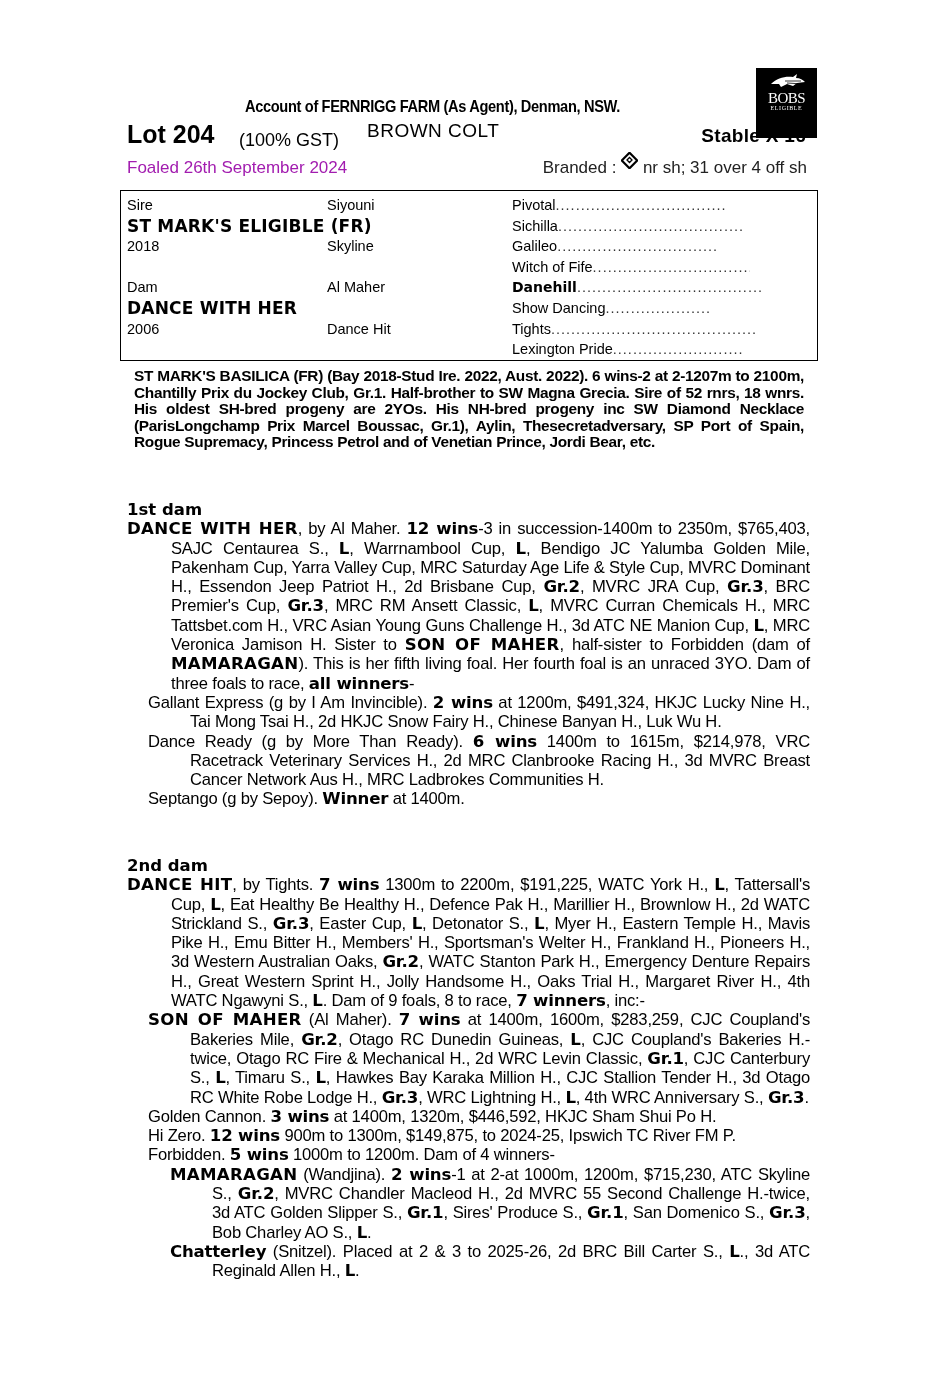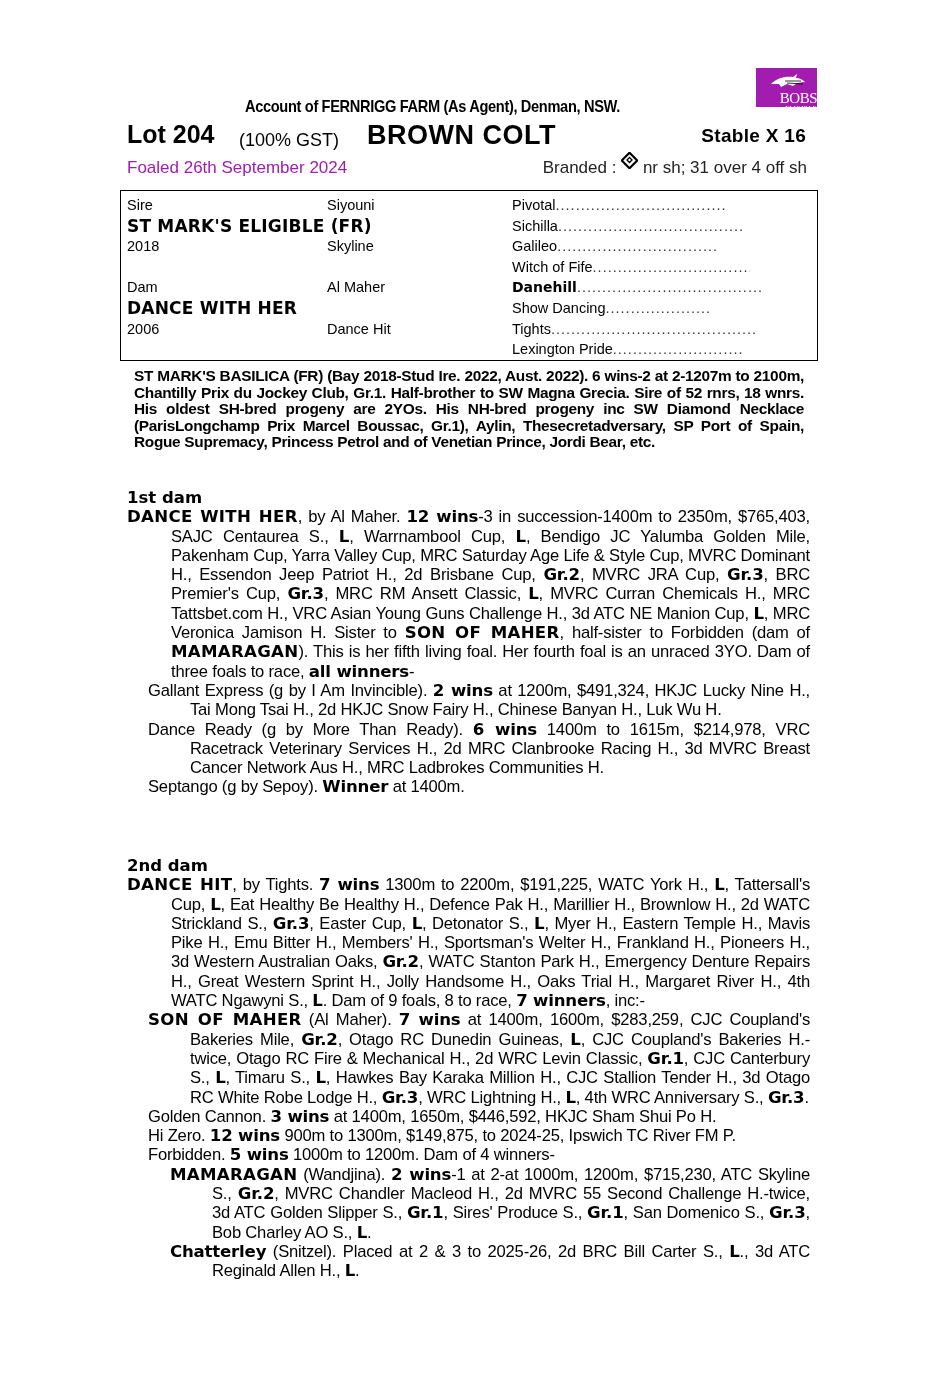--- a/index.html
+++ b/index.html
@@ -1,29 +1,29 @@
 <!DOCTYPE html>
 <html><head>
 <meta charset="utf-8">
 <style>
   html, body { margin: 0; padding: 0; background: #ffffff; }
   body { width: 938px; height: 1400px; position: relative; color: #000; font-family: "Liberation Sans", sans-serif; overflow: hidden; }
   .page { position: absolute; left: 0; top: 0; width: 938px; height: 1400px; }
 
-  .logo { position: absolute; left: 756px; top: 68px; width: 61px; height: 39px; background: #a21caf; color: #fff; text-align: right; }
+  .logo { position: absolute; left: 756px; top: 68px; width: 61px; height: 70px; background: #000000; color: #fff; text-align: center; }
   .logo svg { display: block; margin: 4px auto 0; }
   .logo .bobs { font-family: "Liberation Serif", serif; font-size: 15px; line-height: 13px; letter-spacing: -0.5px; margin-top: 2px; }
   .logo .elig { font-family: "Liberation Serif", serif; font-size: 6px; line-height: 7px; letter-spacing: 0.6px; }
 
   .account { position: absolute; left: 245px; top: 97px; font-size: 17px; font-weight: bold; letter-spacing: -0.4px; transform: scaleX(0.86); transform-origin: left top; white-space: nowrap; }
 
   .lotline { position: absolute; left: 127px; top: 120px; width: 683px; height: 32px; white-space: nowrap; text-align: right; }
   .lot { position: absolute; left: 0; top: 0; font-size: 25px; font-weight: bold; }
   .gst { position: absolute; left: 112px; top: 10px; font-size: 18px; }
-  .colour { position: absolute; left: 240px; top: 0; font-size: 27px; font-weight: bold; letter-spacing: 0.5px; }
+  .colour { position: absolute; left: 240px; top: 0; font-size: 19px; font-weight: normal; letter-spacing: 0.5px; }
   .stable { position: absolute; right: 4px; top: 5px; font-size: 19px; font-weight: bold; letter-spacing: 0.3px; }
 
   .foaled { position: absolute; left: 127px; top: 158px; font-size: 17px; color: #a21caf; }
   .branded { position: absolute; right: 131px; top: 158px; font-size: 17px; color: #222; white-space: nowrap; }
   .brand-glyph { display: inline-block; width: 17px; height: 17px; vertical-align: -2px; position: relative; top: -6px; }
 
   .pedigree { position: absolute; left: 120px; top: 190px; width: 696px; height: 169px; border: 1.5px solid #000; }
   .ped-left { position: absolute; left: 6px; top: 4px; width: 380px; }
   .ped-row { height: 20.6px; line-height: 20.6px; font-size: 14.5px; position: relative; white-space: nowrap; }
   .ped-row .c1 { position: absolute; left: 0; }
@@ -153,36 +153,36 @@
       <div class="dot-row">
           <span class="l">Lexington Pride</span>
           <span class="dots"></span>
           <span class="r">Wolverton</span>
         </div>
     </div>
   </div>
 
   <div class="sire-para">ST MARK'S BASILICA (FR) (Bay 2018-Stud Ire. 2022, Aust. 2022). 6 wins-2 at 2-1207m to 2100m, Chantilly Prix du Jockey Club, Gr.1. Half-brother to SW Magna Grecia. Sire of 52 rnrs, 18 wnrs. His oldest SH-bred progeny are 2YOs. His NH-bred progeny inc SW Diamond Necklace (ParisLongchamp Prix Marcel Boussac, Gr.1), Aylin, Thesecretadversary, SP Port of Spain, Rogue Supremacy, Princess Petrol and of Venetian Prince, Jordi Bear, etc.</div>
 
-  <div class="section" style="top:488px;">
+  <div class="section" style="top:500px;">
     <div class="heading">1st dam</div>
     <div>
         <div class="para hang0"><span class="nm">DANCE WITH HER</span><span class="">, by Al Maher. </span><span class="b">12 wins</span><span class="">-3 in succession-1400m to 2350m, $765,403, SAJC Centaurea S., </span><span class="b">L</span><span class="">, Warrnambool Cup, </span><span class="b">L</span><span class="">, Bendigo JC Yalumba Golden Mile, Pakenham Cup, Yarra Valley Cup, MRC Saturday Age Life &amp; Style Cup, MVRC Dominant H., Essendon Jeep Patriot H., 2d Brisbane Cup, </span><span class="b">Gr.2</span><span class="">, MVRC JRA Cup, </span><span class="b">Gr.3</span><span class="">, BRC Premier's Cup, </span><span class="b">Gr.3</span><span class="">, MRC RM Ansett Classic, </span><span class="b">L</span><span class="">, MVRC Curran Chemicals H., MRC Tattsbet.com H., VRC Asian Young Guns Challenge H., 3d ATC NE Manion Cup, </span><span class="b">L</span><span class="">, MRC Veronica Jamison H. Sister to </span><span class="nm">SON OF MAHER</span><span class="">, half-sister to Forbidden (dam of </span><span class="nm">MAMARAGAN</span><span class="">). This is her fifth living foal. Her fourth foal is an unraced 3YO. Dam of three foals to race, </span><span class="b">all winners</span><span class="">-</span></div>
         <div class="para hang1"><span class="">Gallant Express (g by I Am Invincible). </span><span class="b">2 wins</span><span class=""> at 1200m, $491,324, HKJC Lucky Nine H., Tai Mong Tsai H., 2d HKJC Snow Fairy H., Chinese Banyan H., Luk Wu H.</span></div>
         <div class="para hang1"><span class="">Dance Ready (g by More Than Ready). </span><span class="b">6 wins</span><span class=""> 1400m to 1615m, $214,978, VRC Racetrack Veterinary Services H., 2d MRC Clanbrooke Racing H., 3d MVRC Breast Cancer Network Aus H., MRC Ladbrokes Communities H.</span></div>
         <div class="para hang1"><span class="">Septango (g by Sepoy). </span><span class="b">Winner</span><span class=""> at 1400m.</span></div>
       </div>
   </div>
 
   <div class="section" style="top:856px;">
     <div class="heading">2nd dam</div>
     <div>
         <div class="para hang0"><span class="nm">DANCE HIT</span><span class="">, by Tights. </span><span class="b">7 wins</span><span class=""> 1300m to 2200m, $191,225, WATC York H., </span><span class="b">L</span><span class="">, Tattersall's Cup, </span><span class="b">L</span><span class="">, Eat Healthy Be Healthy H., Defence Pak H., Marillier H., Brownlow H., 2d WATC Strickland S., </span><span class="b">Gr.3</span><span class="">, Easter Cup, </span><span class="b">L</span><span class="">, Detonator S., </span><span class="b">L</span><span class="">, Myer H., Eastern Temple H., Mavis Pike H., Emu Bitter H., Members' H., Sportsman's Welter H., Frankland H., Pioneers H., 3d Western Australian Oaks, </span><span class="b">Gr.2</span><span class="">, WATC Stanton Park H., Emergency Denture Repairs H., Great Western Sprint H., Jolly Handsome H., Oaks Trial H., Margaret River H., 4th WATC Ngawyni S., </span><span class="b">L</span><span class="">. Dam of 9 foals, 8 to race, </span><span class="b">7 winners</span><span class="">, inc:-</span></div>
         <div class="para hang1"><span class="nm">SON OF MAHER</span><span class=""> (Al Maher). </span><span class="b">7 wins</span><span class=""> at 1400m, 1600m, $283,259, CJC Coupland's Bakeries Mile, </span><span class="b">Gr.2</span><span class="">, Otago RC Dunedin Guineas, </span><span class="b">L</span><span class="">, CJC Coupland's Bakeries H.-twice, Otago RC Fire &amp; Mechanical H., 2d WRC Levin Classic, </span><span class="b">Gr.1</span><span class="">, CJC Canterbury S., </span><span class="b">L</span><span class="">, Timaru S., </span><span class="b">L</span><span class="">, Hawkes Bay Karaka Million H., CJC Stallion Tender H., 3d Otago RC White Robe Lodge H., </span><span class="b">Gr.3</span><span class="">, WRC Lightning H., </span><span class="b">L</span><span class="">, 4th WRC Anniversary S., </span><span class="b">Gr.3</span><span class="">.</span></div>
-        <div class="para hang1"><span class="">Golden Cannon. </span><span class="b">3 wins</span><span class=""> at 1400m, 1650m, $446,592, HKJC Sham Shui Po H.</span></div>
+        <div class="para hang1"><span class="">Golden Cannon. </span><span class="b">3 wins</span><span class=""> at 1400m, 1320m, $446,592, HKJC Sham Shui Po H.</span></div>
         <div class="para hang1"><span class="">Hi Zero. </span><span class="b">12 wins</span><span class=""> 900m to 1300m, $149,875, to 2024-25, Ipswich TC River FM P.</span></div>
         <div class="para hang1"><span class="">Forbidden. </span><span class="b">5 wins</span><span class=""> 1000m to 1200m. Dam of 4 winners-</span></div>
         <div class="para hang2"><span class="nm">MAMARAGAN</span><span class=""> (Wandjina). </span><span class="b">2 wins</span><span class="">-1 at 2-at 1000m, 1200m, $715,230, ATC Skyline S., </span><span class="b">Gr.2</span><span class="">, MVRC Chandler Macleod H., 2d MVRC 55 Second Challenge H.-twice, 3d ATC Golden Slipper S., </span><span class="b">Gr.1</span><span class="">, Sires' Produce S., </span><span class="b">Gr.1</span><span class="">, San Domenico S., </span><span class="b">Gr.3</span><span class="">, Bob Charley AO S., </span><span class="b">L</span><span class="">.</span></div>
         <div class="para hang2"><span class="b">Chatterley</span><span class=""> (Snitzel). Placed at 2 &amp; 3 to 2025-26, 2d BRC Bill Carter S., </span><span class="b">L</span><span class="">.,  3d ATC Reginald Allen H., </span><span class="b">L</span><span class="">.</span></div>
       </div>
   </div>
 
 </div>
 
 </body></html>

